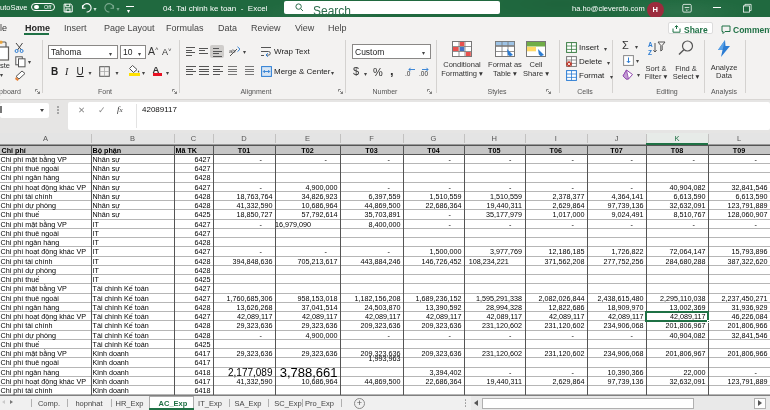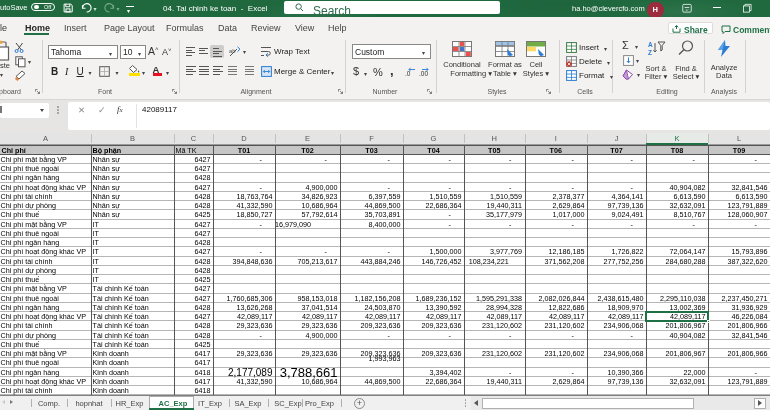--- a/index.html
+++ b/index.html
@@ -215,37 +215,37 @@
   </svg>
 <svg class="ic" style="left:452px;top:41px" width="20" height="16" viewBox="0 0 20 16">
     <rect x="0.5" y="0.5" width="19" height="15" fill="#fff" stroke="#777" stroke-width="1"></rect>
     <path d="M7 0.5v15M13 0.5v15M0.5 5.5h19M0.5 10.5h19" stroke="#777" stroke-width="0.8"></path>
     <rect x="7.8" y="1" width="4.5" height="4" fill="#e8514e"></rect>
     <rect x="7.8" y="6" width="4.5" height="4" fill="#4472c4"></rect>
     <rect x="1" y="6" width="5.5" height="4" fill="#e8514e"></rect>
     <rect x="13.8" y="11" width="5" height="4" fill="#e8514e"></rect>
   </svg>
 <div class="abs" style="left:432px;top:60px;width:60px;text-align:center;font-size:7.5px;color:#333">Conditional</div>
-<div class="abs" style="left:432px;top:68.5px;width:60px;text-align:right;font-size:7.5px;color:#333">Formatting ▾</div>
+<div class="abs" style="left:432px;top:68.5px;width:60px;text-align:center;font-size:7.5px;color:#333">Formatting ▾</div>
 <svg class="ic" style="left:495px;top:41px" width="20" height="16" viewBox="0 0 20 16">
     <rect x="0.5" y="0.5" width="19" height="15" fill="#fff" stroke="#777" stroke-width="1"></rect>
     <rect x="0.5" y="0.5" width="19" height="4" fill="#9dc3e6" stroke="#777" stroke-width="0.8"></rect>
     <path d="M7 0.5v15M13 0.5v15M0.5 5.5h19M0.5 10.5h19" stroke="#777" stroke-width="0.8"></path>
     <path d="M12 8l6 6-3.2 1.2-2-1.8z" fill="#2b7cd3"></path>
   </svg>
 <div class="abs" style="left:475px;top:60px;width:60px;text-align:center;font-size:7.5px;color:#333">Format as</div>
 <div class="abs" style="left:475px;top:68.5px;width:60px;text-align:center;font-size:7.5px;color:#333">Table ▾</div>
 <svg class="ic" style="left:526px;top:41px" width="20" height="16" viewBox="0 0 20 16">
     <rect x="0.5" y="0.5" width="19" height="15" fill="#fff" stroke="#777" stroke-width="1"></rect>
     <rect x="1" y="1" width="18" height="4.5" fill="#70ad47"></rect>
     <rect x="1" y="5.8" width="9" height="4.5" fill="#ffd966"></rect>
     <path d="M12 8l6 6-3.2 1.2-2-1.8z" fill="#2b7cd3"></path>
   </svg>
 <div class="abs" style="left:506px;top:60px;width:60px;text-align:center;font-size:7.5px;color:#333">Cell</div>
-<div class="abs" style="left:506px;top:68.5px;width:60px;text-align:center;font-size:7.5px;color:#333">Styles ▾</div>
+<div class="abs" style="left:506px;top:68.5px;width:60px;text-align:center;font-size:7.5px;color:#333">Share ▾</div>
 <svg class="ic" style="left:566px;top:41.5px" width="11" height="11" viewBox="0 0 11 11">
     <rect x="0.6" y="0.6" width="9.8" height="9.8" fill="#fff" stroke="#3a7d44" stroke-width="1"></rect>
     <path d="M0.6 4h9.8M0.6 7.4h9.8M5.5 0.6v9.8" stroke="#3a7d44" stroke-width="0.8"></path>
   </svg>
 <div class="abs" style="left:579px;top:42.5px;font-size:8px;color:#222">Insert</div>
 <div class="abs" style="left:604px;top:44.5px;font-size:6px;color:#444">▾</div>
 <svg class="ic" style="left:566px;top:55.5px" width="11" height="11" viewBox="0 0 11 11">
     <rect x="0.6" y="0.6" width="9.8" height="9.8" fill="#fff" stroke="#777" stroke-width="1"></rect>
     <path d="M0.6 4h9.8M0.6 7.4h9.8M5.5 0.6v9.8" stroke="#777" stroke-width="0.8"></path>
     <circle cx="3" cy="8" r="2.8" fill="#c0392b"></circle>
@@ -326,21 +326,21 @@
 <div class="abs" style="left:340px;top:134px;width:1px;height:9px;background:#c2c1c0"></div>
 <div class="abs" style="left:403px;top:134px;width:1px;height:9px;background:#c2c1c0"></div>
 <div class="abs" style="left:464px;top:134px;width:1px;height:9px;background:#c2c1c0"></div>
 <div class="abs" style="left:524.5px;top:134px;width:1px;height:9px;background:#c2c1c0"></div>
 <div class="abs" style="left:587px;top:134px;width:1px;height:9px;background:#c2c1c0"></div>
 <div class="abs" style="left:646px;top:134px;width:1px;height:9px;background:#c2c1c0"></div>
 <div class="abs" style="left:708px;top:134px;width:1px;height:9px;background:#c2c1c0"></div>
 <div class="abs" style="left:0;top:145.0px;width:770px;height:9.8px;background:#c6c6c6;border-top:1px solid #555;border-bottom:1px solid #555"></div>
 <div class="abs" style="left:1.5px;top:145.5px;font-size:7.2px;font-weight:700;color:#000;line-height:9.8px">Chi phí</div>
 <div class="abs" style="left:92.5px;top:145.5px;font-size:7.2px;font-weight:700;color:#000;line-height:9.8px">Bộ phận</div>
-<div class="abs" style="left:175.5px;top:145.5px;font-size:7.2px;font-weight:400;color:#000;line-height:9.8px">Mã TK</div>
+<div class="abs" style="left:175.5px;top:145.5px;font-size:7.2px;font-weight:700;color:#000;line-height:9.8px">Mã TK</div>
 <div class="abs" style="left:213px;top:145.5px;width:62px;text-align:center;font-size:7.2px;font-weight:700;color:#000;line-height:9.8px">T01</div>
 <div class="abs" style="left:275px;top:145.5px;width:65px;text-align:center;font-size:7.2px;font-weight:700;color:#000;line-height:9.8px">T02</div>
 <div class="abs" style="left:340px;top:145.5px;width:63px;text-align:center;font-size:7.2px;font-weight:700;color:#000;line-height:9.8px">T03</div>
 <div class="abs" style="left:403px;top:145.5px;width:61px;text-align:center;font-size:7.2px;font-weight:700;color:#000;line-height:9.8px">T04</div>
 <div class="abs" style="left:464px;top:145.5px;width:60.5px;text-align:center;font-size:7.2px;font-weight:700;color:#000;line-height:9.8px">T05</div>
 <div class="abs" style="left:524.5px;top:145.5px;width:62.5px;text-align:center;font-size:7.2px;font-weight:700;color:#000;line-height:9.8px">T06</div>
 <div class="abs" style="left:587px;top:145.5px;width:59px;text-align:center;font-size:7.2px;font-weight:700;color:#000;line-height:9.8px">T07</div>
 <div class="abs" style="left:646px;top:145.5px;width:62px;text-align:center;font-size:7.2px;font-weight:700;color:#000;line-height:9.8px">T08</div>
 <div class="abs" style="left:708px;top:145.5px;width:62px;text-align:center;font-size:7.2px;font-weight:700;color:#000;line-height:9.8px">T09</div>
 <div class="abs" style="left:0;top:154.80px;width:770px;height:9.26px;border-bottom:1px solid #b6b6b6"></div>

